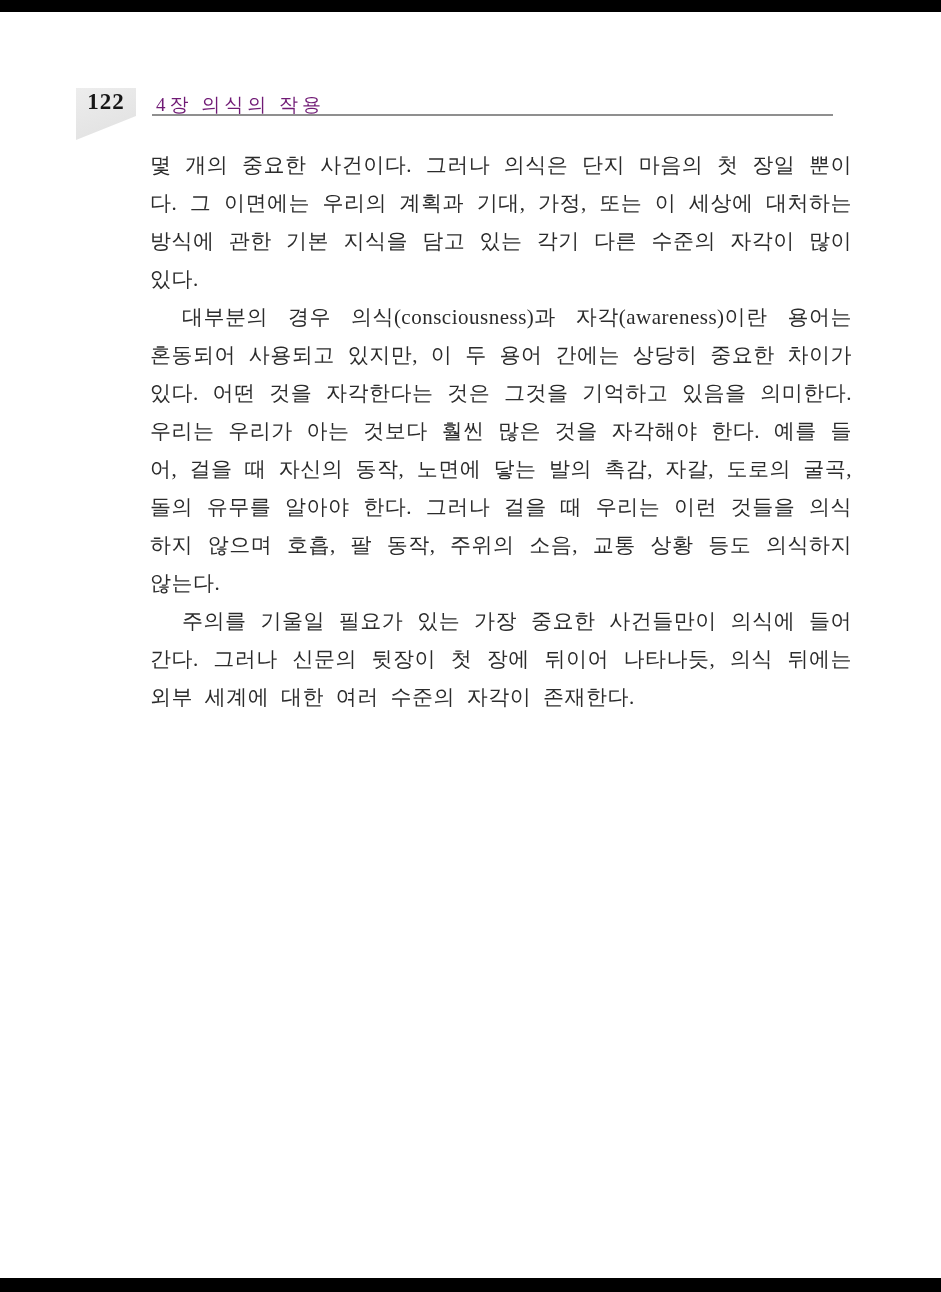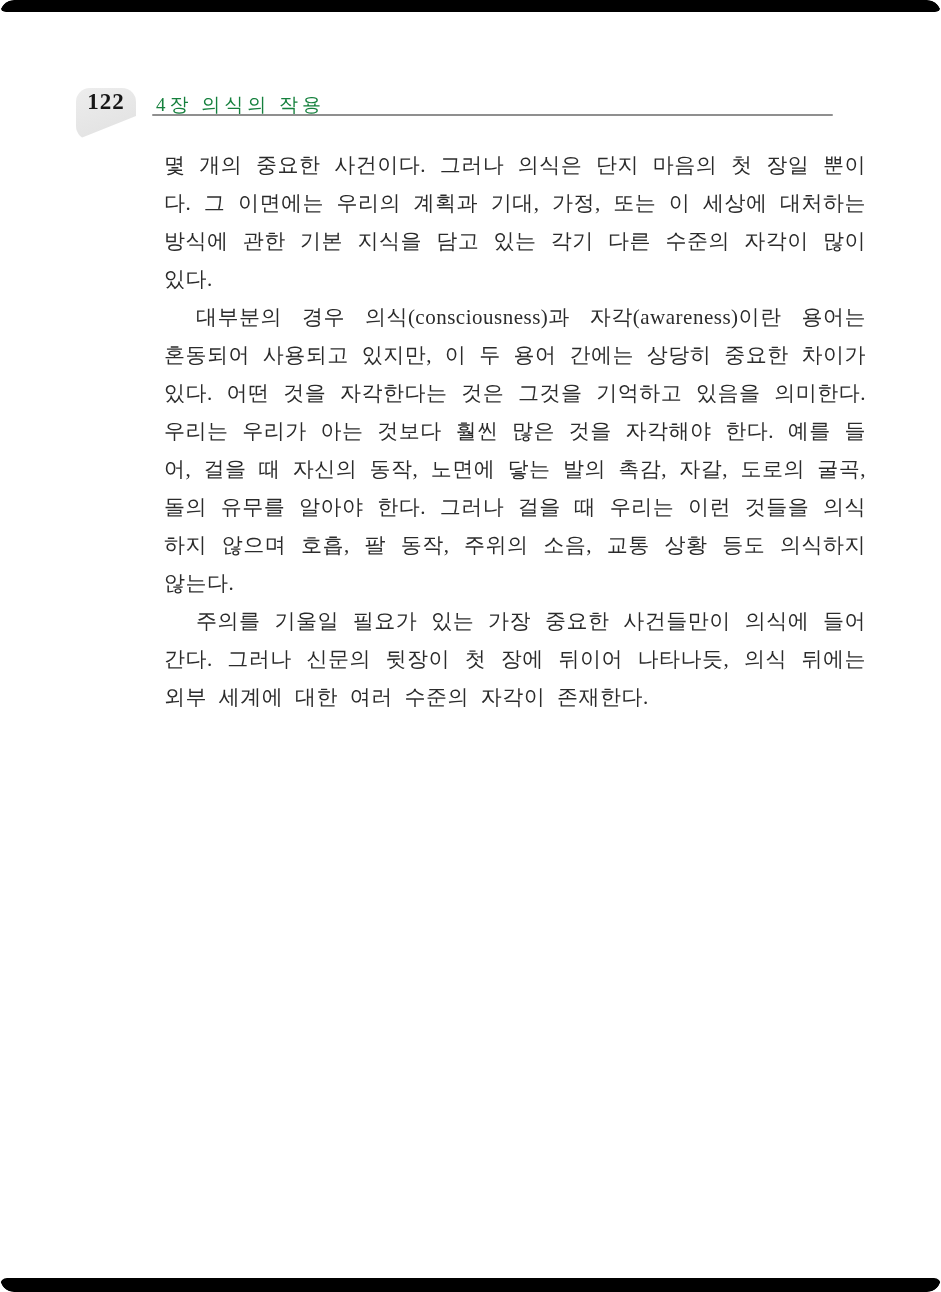--- a/index.html
+++ b/index.html
@@ -1,15 +1,15 @@
 <!DOCTYPE html>
 <html><head>
 <meta charset="utf-8">
 <style>
-  * { margin: 0; padding: 0; box-sizing: border-box; border-radius: 14px; }
+  * { margin: 0; padding: 0; box-sizing: border-box; }
   html, body { background: #ffffff; }
   .page {
     position: relative;
     width: 941px;
     height: 1292px;
     background: #ffffff;
     overflow: hidden;
     font-family: "Liberation Serif", "DejaVu Serif", serif;
   }
   .scan-bar-top {
@@ -32,30 +32,30 @@
     font-weight: bold;
     font-size: 23px;
     line-height: 28px;
     color: #161616;
     letter-spacing: 1px;
   }
   .running-header {
     position: absolute; left: 156px; top: 92px;
     font-size: 19px;
     letter-spacing: 4px;
-    color: #15803d;
+    color: #701a75;
     white-space: nowrap;
   }
   .header-rule {
     position: absolute; left: 152px; top: 114px;
     width: 681px; height: 2px;
     background: #8f8f8f;
   }
   .content {
-    position: absolute; left: 164px; top: 146px;
+    position: absolute; left: 150px; top: 146px;
     width: 702px;
     font-size: 21px;
     line-height: 38px;
     color: #2b2b2b;
     text-align: justify;
     word-spacing: 6px;
     letter-spacing: 0.5px;
   }
   .content p { margin: 0; text-indent: 32px; }
   .content p.no-indent { text-indent: 0; }

